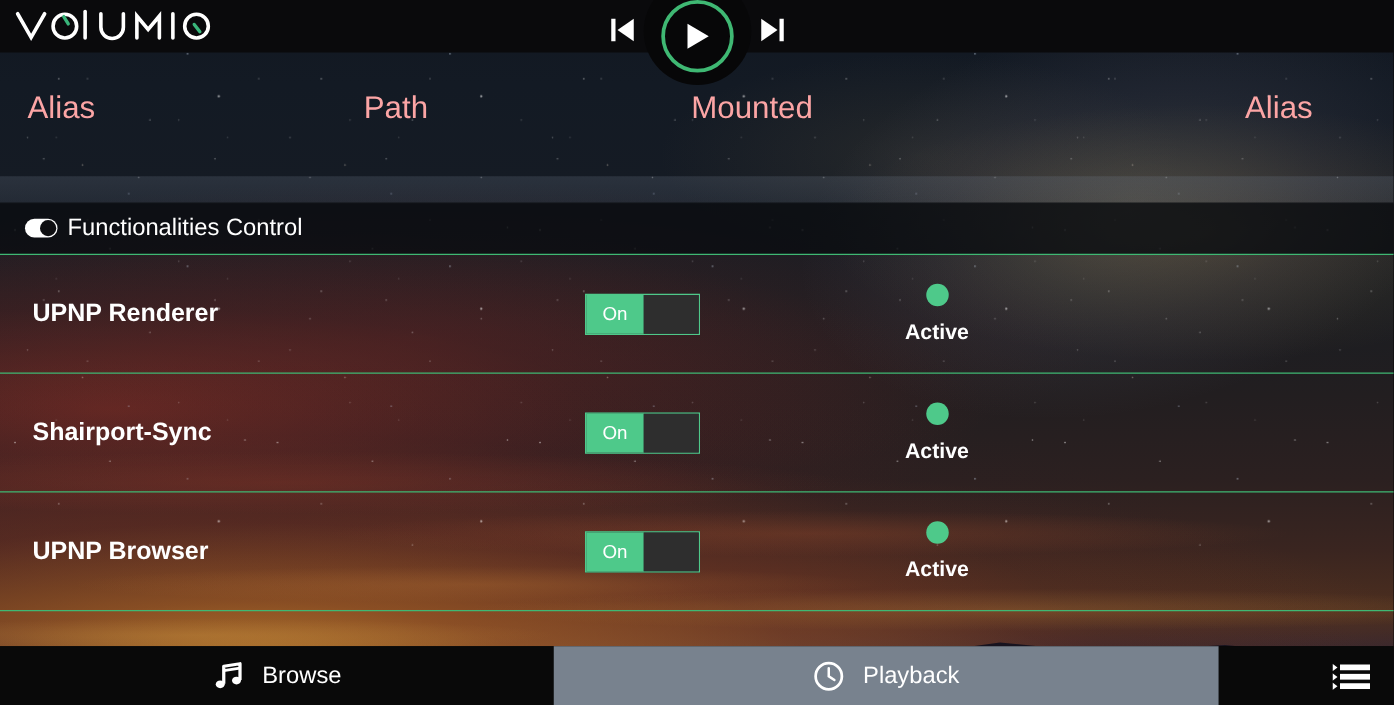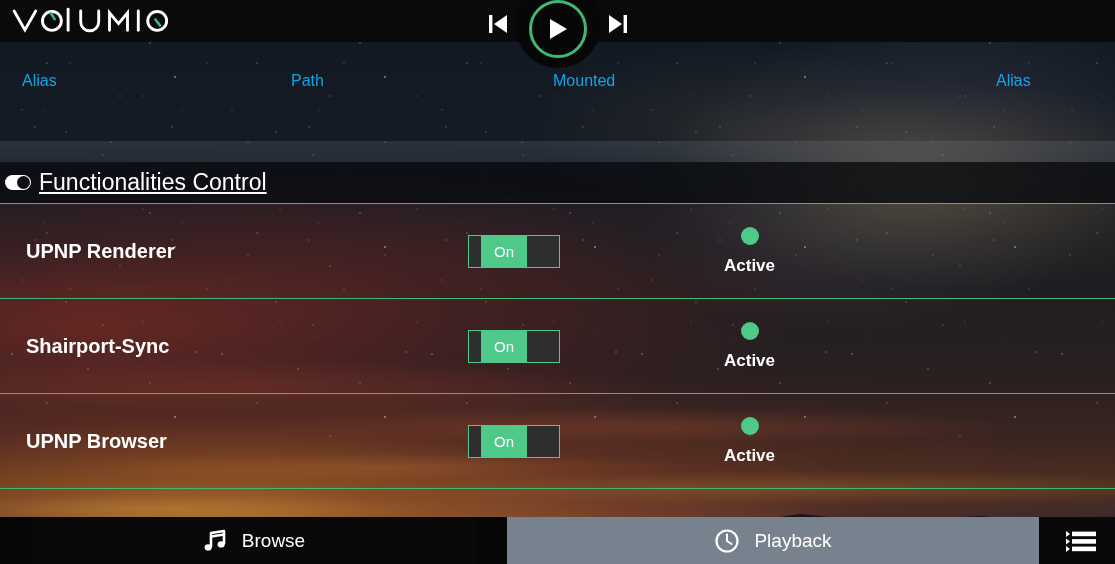--- a/index.html
+++ b/index.html
@@ -129,40 +129,39 @@
     background: transparent;
     display: flex; align-items: center; justify-content: center;
     cursor: pointer;
     margin-top: 10px;
   }
 
   
   .col-headers {
     position: absolute; top: 72px; left: 0; right: 0; height: 30px;
     z-index: 6;
-    color: #0ea5e9;
-    font-size: 16px;
+    color: #fca5a5;
+    font-size: 25px;
   }
   .col-headers span { position: absolute; top: 0; }
   .ch-alias   { left: 22px; }
   .ch-path    { left: 291px; }
   .ch-mounted { left: 553px; }
   .ch-size    { left: 996px; }
 
   
   .section-header {
     position: absolute; top: 162px; left: 0; right: 0; height: 42px;
     background: rgba(10,12,16,0.80);
     border-bottom: 1.5px solid #3fb873;
     display: flex; align-items: center;
-    padding-left: 5px;
+    padding-left: 20px;
     color: #ffffff;
-    font-size: 23px;
+    font-size: 19px;
     z-index: 6;
-    text-decoration: underline;
   }
   .toggle-glyph {
     width: 26px; height: 15px; border-radius: 8px;
     background: #ffffff;
     position: relative;
     margin-right: 8px;
     flex: 0 0 auto;
   }
   .toggle-glyph::after {
     content: "";
@@ -189,21 +188,21 @@
     border: 1px solid #4fc98a;
     background: #2e2e2e;
     display: flex; align-items: stretch;
     cursor: pointer;
   }
   .switch .on {
     width: 46px;
     background: #4ec98a;
     color: #ffffff;
     font-size: 15px;
-    display: flex; align-items: center; justify-content: center; margin-left: 12px;
+    display: flex; align-items: center; justify-content: center;
   }
   .switch .off { flex: 1; background: #2e2e2e; }
   .status {
     position: absolute; left: 724px;
     display: flex; align-items: center; gap: 11px; flex-direction: column;
   }
   .status-dot {
     width: 18px; height: 18px; border-radius: 50%;
     background: #4ec98a;
   }
@@ -214,21 +213,20 @@
     position: absolute; left: 0; right: 0; bottom: 0; height: 47px;
     display: flex; align-items: stretch;
     background: #060607;
     z-index: 30;
   }
   .tab {
     display: flex; align-items: center; justify-content: center;
     gap: 14px;
     color: #fff; font-size: 19px;
     cursor: pointer;
-    margin-left: 32px;
   }
   .tab-browse { width: 443px; background: #090909; }
   .tab-playback { width: 532px; background: #78828e; }
   .tab-spacer { flex: 1; background: #090909; position: relative; }
   .queue-icon {
     position: absolute; right: 19px; top: 50%;
     transform: translateY(-50%);
     cursor: pointer;
   }
 </style>

